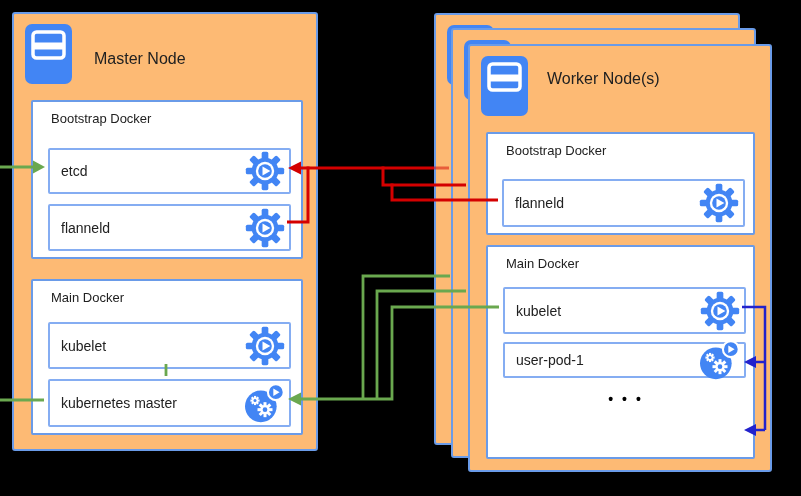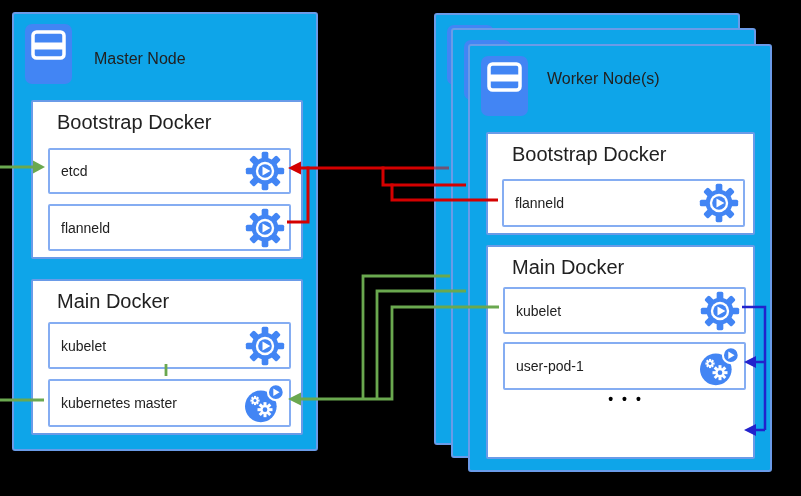--- a/index.html
+++ b/index.html
@@ -11,30 +11,30 @@
     --arrow-green:#6aa84f;
     --arrow-blue:#2222cc;
     --text:#212121;
   }
   html,body{margin:0;padding:0;background:#000;}
   .canvas{
     position:relative;width:801px;height:496px;background:var(--bg);
     font-family:"Liberation Sans",sans-serif;overflow:hidden;
   }
   .node{
-    position:absolute;background:#0ea5e9;border:2px solid var(--node-border);
+    position:absolute;background:#fdba74;border:2px solid var(--node-border);
     border-radius:3px;box-sizing:border-box;
   }
   .node-icon{position:absolute;left:11px;top:10px;width:47px;height:60px;}
   .node-title{position:absolute;font-size:16px;color:var(--text);white-space:nowrap;}
   .container{
     position:absolute;border:2px solid var(--node-border);
     box-sizing:border-box;background:#fff;border-radius:2px;
   }
-  .container-label{position:absolute;left:24px;top:9px;font-size:20px;color:var(--text);white-space:nowrap;}
+  .container-label{position:absolute;left:18px;top:9px;font-size:13px;color:var(--text);white-space:nowrap;}
   .row{
     position:absolute;border:2px solid var(--row-border);box-sizing:border-box;
     background:#fff;display:flex;align-items:center;padding-left:11px;
     font-size:14px;color:var(--text);border-radius:2px;
   }
   .row-label{white-space:nowrap;}
   .row-icon{position:absolute;right:4px;top:50%;transform:translateY(-50%);width:40px;height:40px;}
   
   .master{left:12px;top:12px;width:306px;height:439px;}
   .master .node-title{left:80px;top:36px;}
@@ -46,21 +46,21 @@
   .m-k8s{left:15px;top:98px;width:243px;height:48px;}
   
   .w-back{left:434px;top:13px;width:306px;height:432px;}
   .w-middle{left:451px;top:28px;width:305px;height:430px;}
   .w-front{left:468px;top:44px;width:304px;height:428px;}
   .w-front .node-title{left:77px;top:24px;}
   .w-bootstrap{left:16px;top:86px;width:269px;height:103px;}
   .w-flanneld{left:14px;top:45px;width:243px;height:48px;}
   .w-main{left:16px;top:199px;width:269px;height:214px;}
   .w-kubelet{left:15px;top:40px;width:243px;height:47px;}
-  .w-pod1{left:15px;top:95px;width:243px;height:48px;}
+  .w-pod1{left:15px;top:95px;width:243px;height:36px;}
   .w-dots{
     position:absolute;left:15px;top:144px;width:243px;text-align:center;
     font-size:14px;letter-spacing:9px;color:#000;font-weight:bold;text-indent:9px;
   }
   .w-podn{left:15px;top:164px;width:243px;height:44px;}
   
   .edges{position:absolute;left:0;top:0;pointer-events:none;}
   .edges path{fill:none;stroke-linejoin:miter;}
   .e-red{stroke:var(--arrow-red);stroke-width:3;}
   .e-red-faded{stroke:var(--arrow-red);stroke-width:3;stroke-opacity:0.5;}

